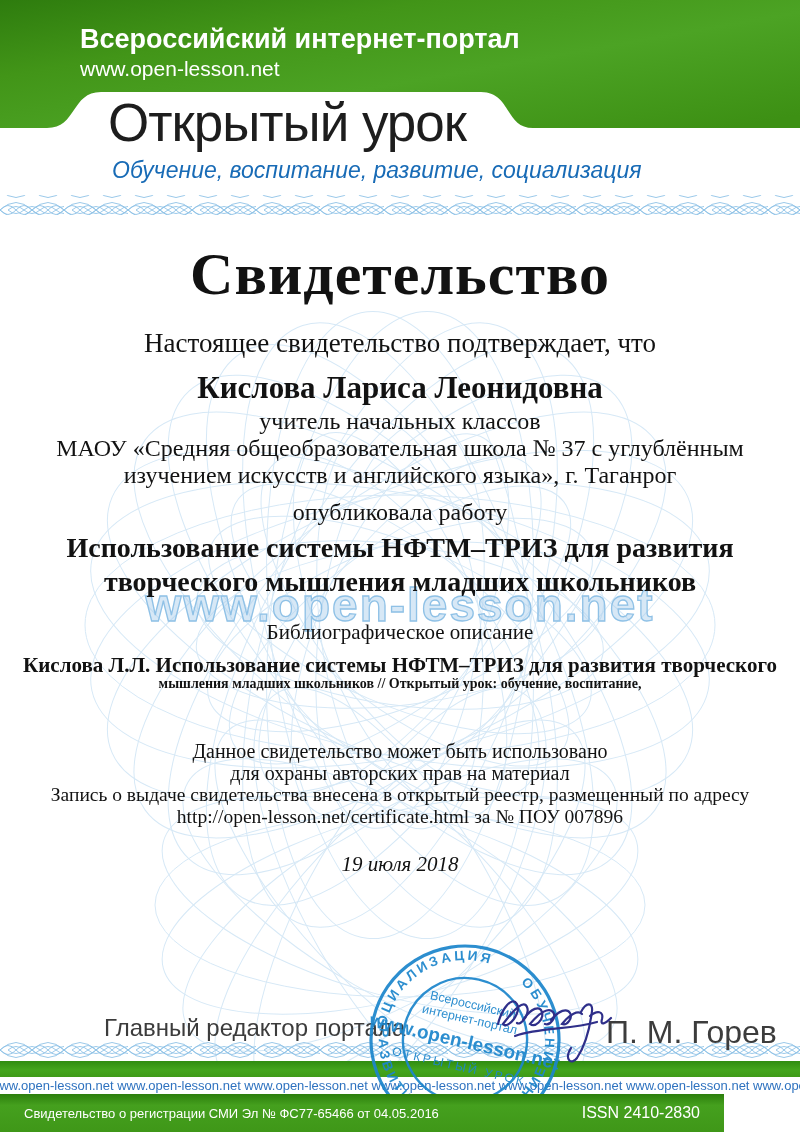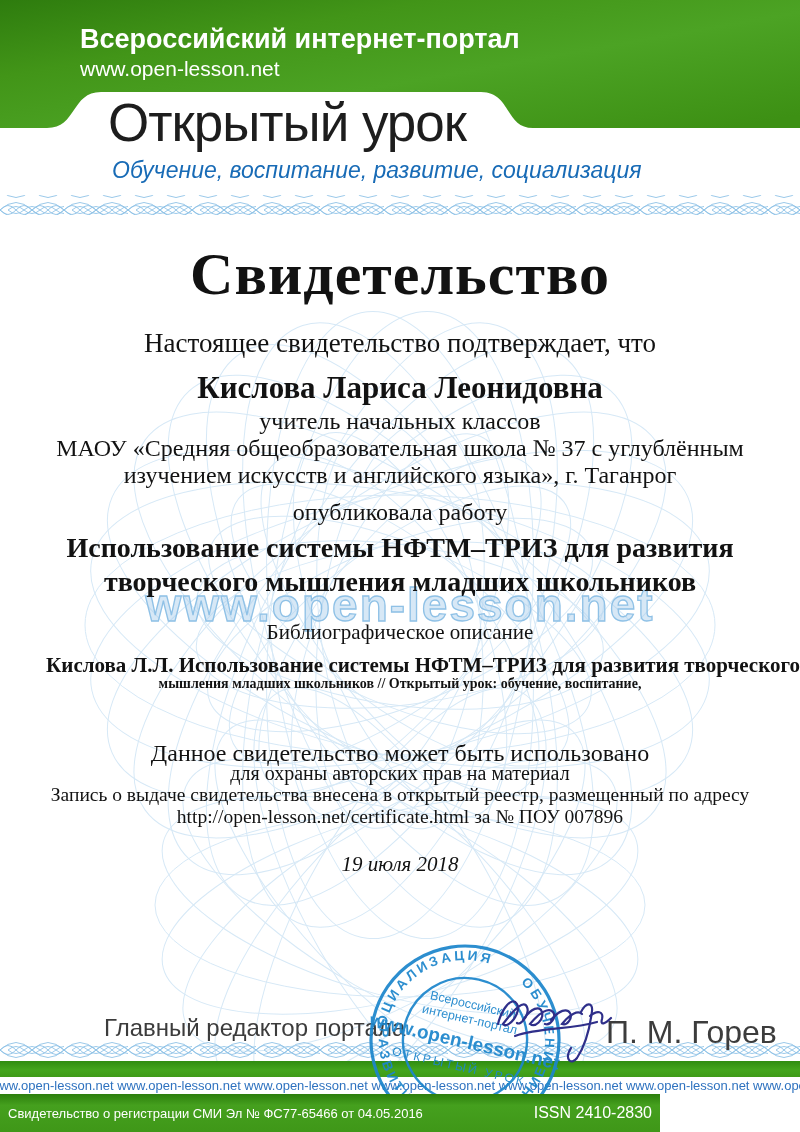--- a/index.html
+++ b/index.html
@@ -30,45 +30,45 @@
   .doc-title  {top:240px;font-size:60px;font-weight:bold;letter-spacing:1px;}
   .intro      {top:328px;font-size:27px;}
   .holder     {top:370px;font-size:31px;font-weight:bold;}
   .position   {top:408px;font-size:24px;}
   .school1    {top:435px;font-size:24px;}
   .school2    {top:462px;font-size:24px;}
   .action     {top:499px;font-size:24px;}
   .work1      {top:532px;font-size:28px;font-weight:bold;}
   .work2      {top:566px;font-size:28px;font-weight:bold;}
   .bib-head   {top:620px;font-size:21px;}
-  .bib1       {top:653px;font-size:21px;font-weight:bold;text-align:right;}
+  .bib1       {top:653px;font-size:21px;font-weight:bold;}
   .bib2       {top:676px;font-size:14px;font-weight:bold;}
   .bib3       {top:699px;font-size:21px;font-weight:bold;}
-  .use1       {top:740px;font-size:24px;}
+  .use1       {top:740px;font-size:20px;}
   .use2       {top:762px;font-size:20px;}
   .reg1       {top:784px;font-size:19.5px;}
   .reg2       {top:806px;font-size:19.5px;}
   .issue-date {top:852px;font-size:21px;font-style:italic;}
 
   
   .editor-label{left:104px;top:1014px;font-family:"Liberation Sans",sans-serif;font-size:24px;color:#3c3c3c;z-index:2;}
   .editor-name{left:606px;top:1014px;font-family:"Liberation Sans",sans-serif;font-size:32px;color:#3c3c3c;z-index:2;}
   .stamp-svg{position:absolute;left:352px;top:928px;z-index:3;}
   .sign-svg{position:absolute;left:493px;top:980px;z-index:4;}
 
   
   .footer-bar-thin{left:0;top:1061px;width:800px;height:16px;z-index:1;
     background:linear-gradient(180deg,#2f8c10,#44a51d 55%,#3f9b18);}
   .footer-url-strip{left:0;top:1077px;width:800px;height:17px;background:#fff;z-index:1;
     font-family:"Liberation Sans",sans-serif;font-size:13px;color:#2e72bf;
     white-space:nowrap;overflow:hidden;line-height:17px;text-indent:-10px;}
-  .footer-bar-main{left:0;top:1094px;width:660px;height:38px;z-index:5;
+  .footer-bar-main{left:0;top:1094px;width:724px;height:38px;z-index:5;
     background:linear-gradient(180deg,#2c7e0d,#45a01e 30%,#3f9718);
     display:flex;justify-content:space-between;align-items:center;
-    padding:0 8px;box-sizing:border-box;}
+    padding:0 24px;box-sizing:border-box;}
   .footer-reg{font-family:"Liberation Sans",sans-serif;font-size:13px;color:#fff;}
   .footer-issn{font-family:"Liberation Sans",sans-serif;font-size:16px;font-weight:normal;color:#fff;}
 
   .stamp-ring-text{font-family:"Liberation Sans",sans-serif;font-size:13.5px;font-weight:bold;
     letter-spacing:3px;fill:#1d86cc;}
   .stamp-small{font-family:"Liberation Sans",sans-serif;font-size:12.5px;fill:#1d86cc;text-anchor:middle;}
   .stamp-url{font-family:"Liberation Sans",sans-serif;font-size:19px;font-weight:bold;fill:#1d86cc;text-anchor:middle;}
   .stamp-brand{font-family:"Liberation Sans",sans-serif;font-size:12px;letter-spacing:2.5px;fill:#1d86cc;text-anchor:middle;}
 </style>
 </head>

